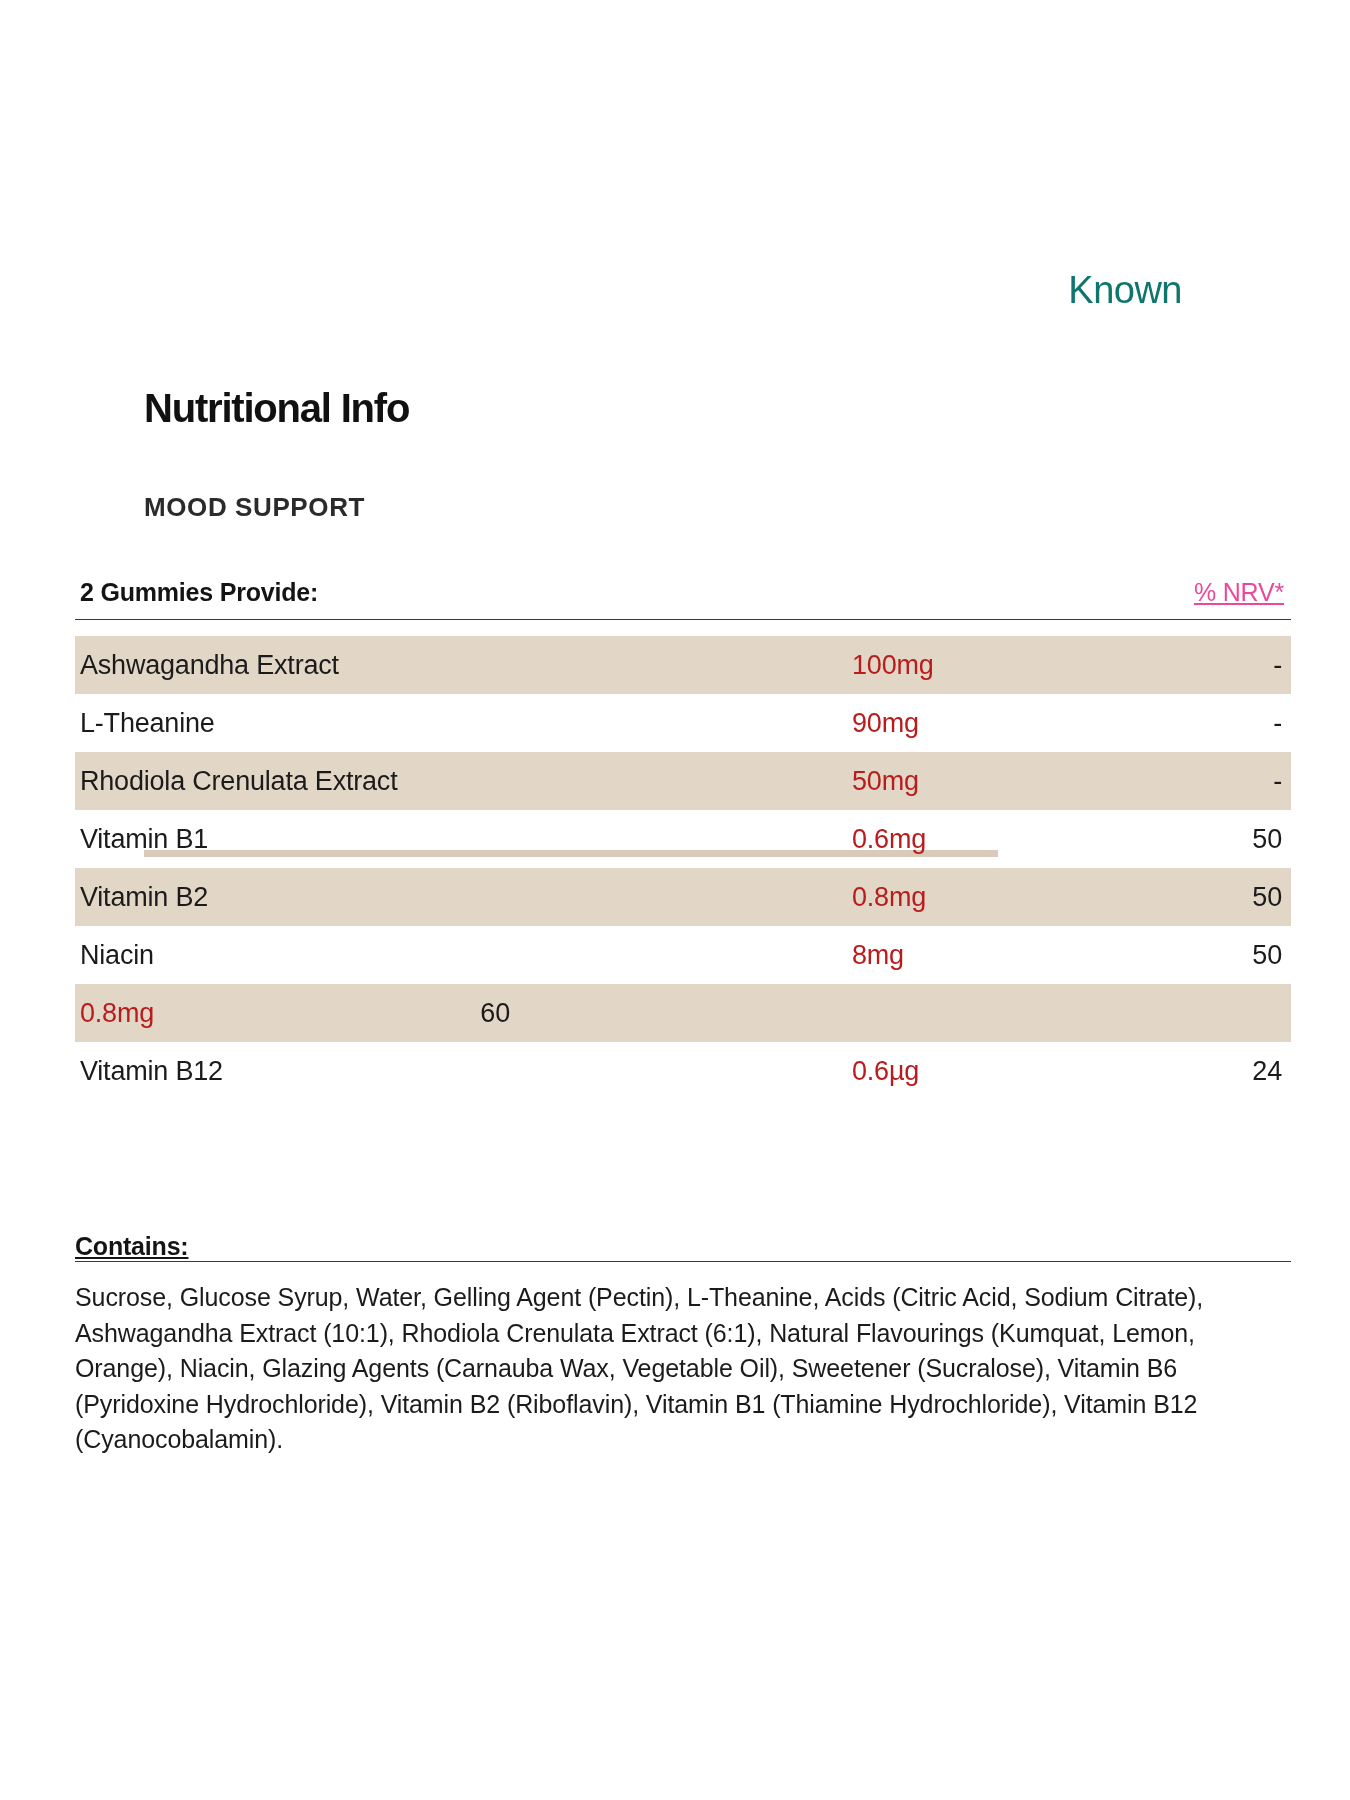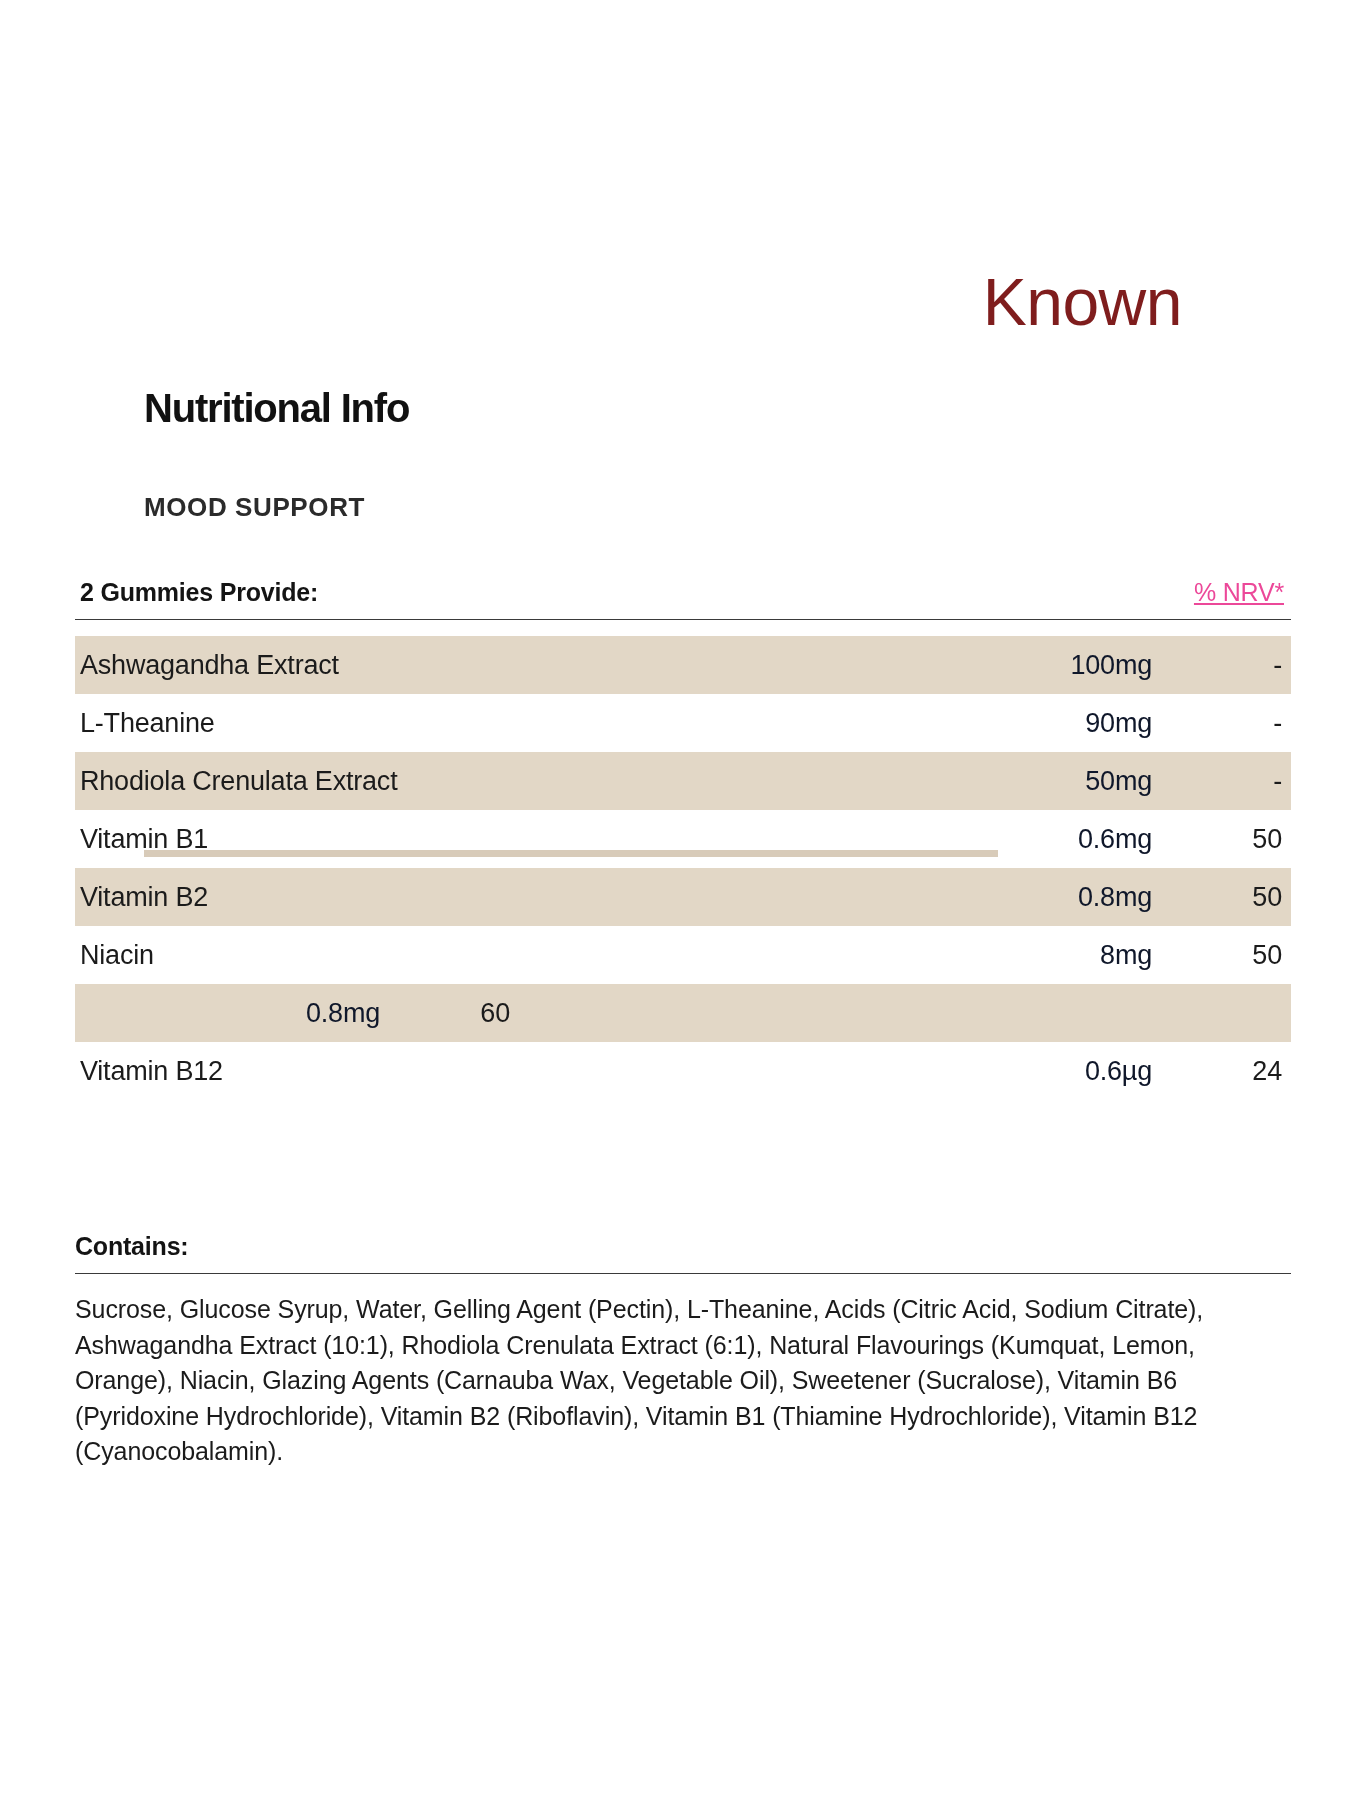--- a/index.html
+++ b/index.html
@@ -17,26 +17,26 @@
   }
 
   .page {
     position: absolute;
     inset: 0;
   }
 
   
   .brand {
     position: absolute;
-    top: 302px;
+    top: 290px;
     right: 168px;
-    font-size: 66px;
+    font-size: 38px;
     letter-spacing: -0.5px;
     font-weight: 400;
-    color: #7f1d1d;
+    color: #0f766e;
     line-height: 1;
     transform: translateY(-50%);
   }
 
   
   .title-wrap {
     position: absolute;
     top: 388px;
     left: 144px;
     right: 0;
@@ -112,23 +112,23 @@
     background: #e2d7c6;
   }
   .row .nutrient {
     flex: 1 1 auto;
     font-size: 27px;
     color: #1b1b1b;
     letter-spacing: -0.2px;
   }
   .row .amount {
     width: 300px;
-    text-align: right;
+    text-align: left;
     font-size: 27px;
-    color: #0f172a;
+    color: #b91c1c;
     letter-spacing: -0.2px;
   }
   .row .percent {
     width: 130px;
     text-align: right;
     font-size: 27px;
     color: #1b1b1b;
     letter-spacing: -0.2px;
     padding-right: 4px;
   }
@@ -138,22 +138,22 @@
     position: absolute;
     top: 1232px;
     left: 75px;
     width: 1216px;
   }
   .contains-title {
     font-size: 25px;
     font-weight: 700;
     color: #141414;
     letter-spacing: -0.2px;
-    padding-bottom: 12px;
     border-bottom: 1.5px solid #3a3a3a;
+    text-decoration: underline;
   }
   .contains-body {
     margin-top: 18px;
     font-size: 25px;
     line-height: 1.42;
     color: #1b1b1b;
     letter-spacing: -0.1px;
     max-width: 1195px;
   }
 </style>

